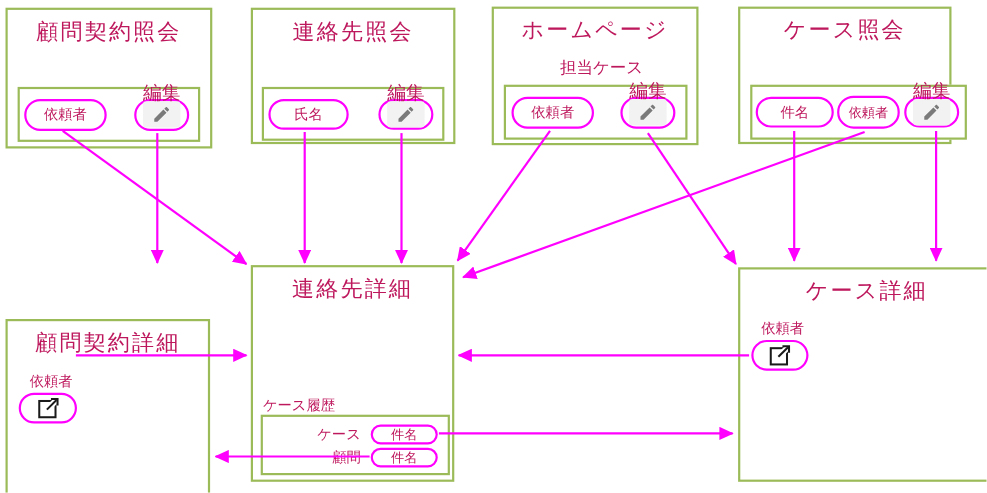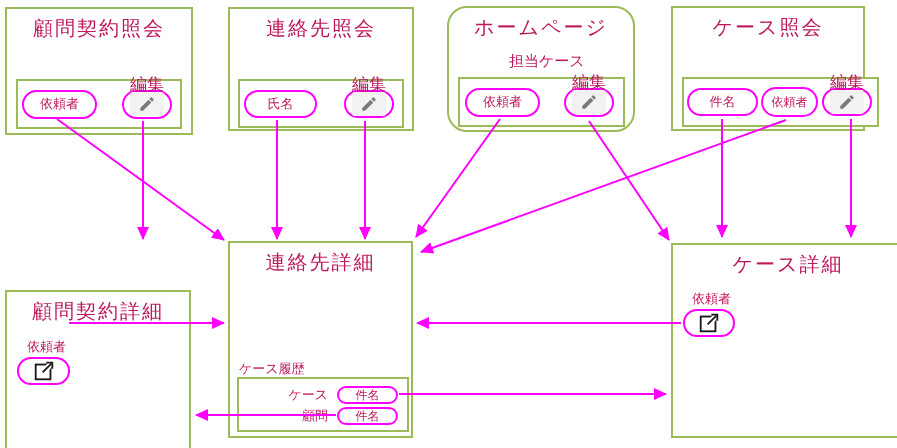--- a/index.html
+++ b/index.html
@@ -57,21 +57,21 @@
           <span class="icon-bg">
             <svg width="18" height="18" viewBox="0 0 24 24">
               <path fill="#7a7a7a" d="M3 17.25V21h3.75L17.81 9.94l-3.75-3.75L3 17.25zM20.71 7.04c.39-.39.39-1.02 0-1.41l-2.34-2.34c-.39-.39-1.02-.39-1.41 0l-1.83 1.83 3.75 3.75 1.83-1.83z"></path>
             </svg>
           </span>
         </div>
       </div>
     </div>
   </div>
 
-  <div class="box" style="left:447px;top:6px;width:188px;height:126px;border-radius:20px;">
+  <div class="box" style="left:447px;top:6px;width:188px;height:126px;">
     <div class="title">ホームページ</div>
     <div class="section-label" style="left:12px;top:44px;">担当ケース</div>
     <div class="subbox" style="left:9px;top:69px;width:167px;height:50px;padding-left:5px;">
       <div class="pill" style="width:75px;height:29px;">依頼者</div>
       <div class="edit-wrap" style="margin-right:9px;">
         <div class="edit-label">編集</div>
         <div class="pill" style="width:50px;height:29px;">
           <span class="icon-bg">
             <svg width="18" height="18" viewBox="0 0 24 24">
               <path fill="#7a7a7a" d="M3 17.25V21h3.75L17.81 9.94l-3.75-3.75L3 17.25zM20.71 7.04c.39-.39.39-1.02 0-1.41l-2.34-2.34c-.39-.39-1.02-.39-1.41 0l-1.83 1.83 3.75 3.75 1.83-1.83z"></path>

